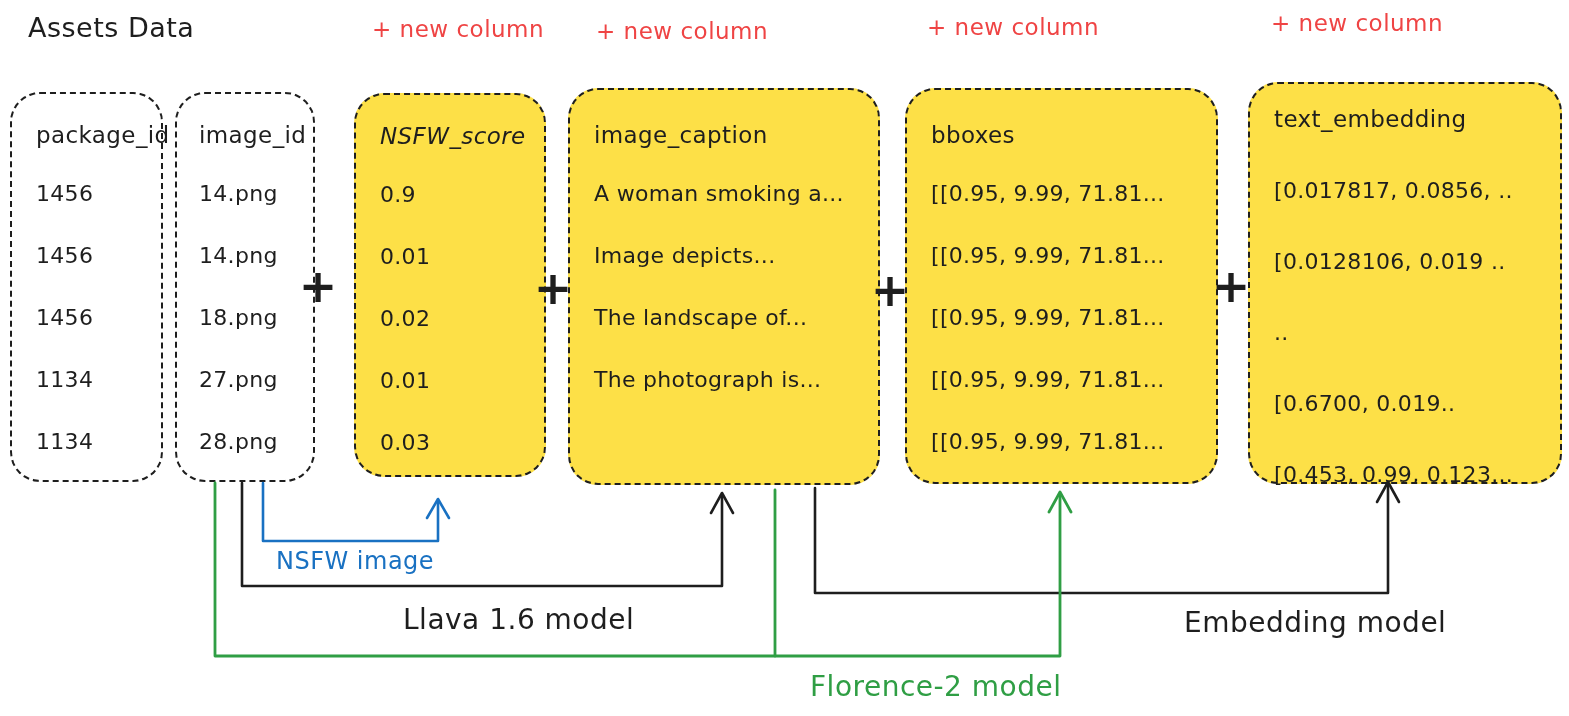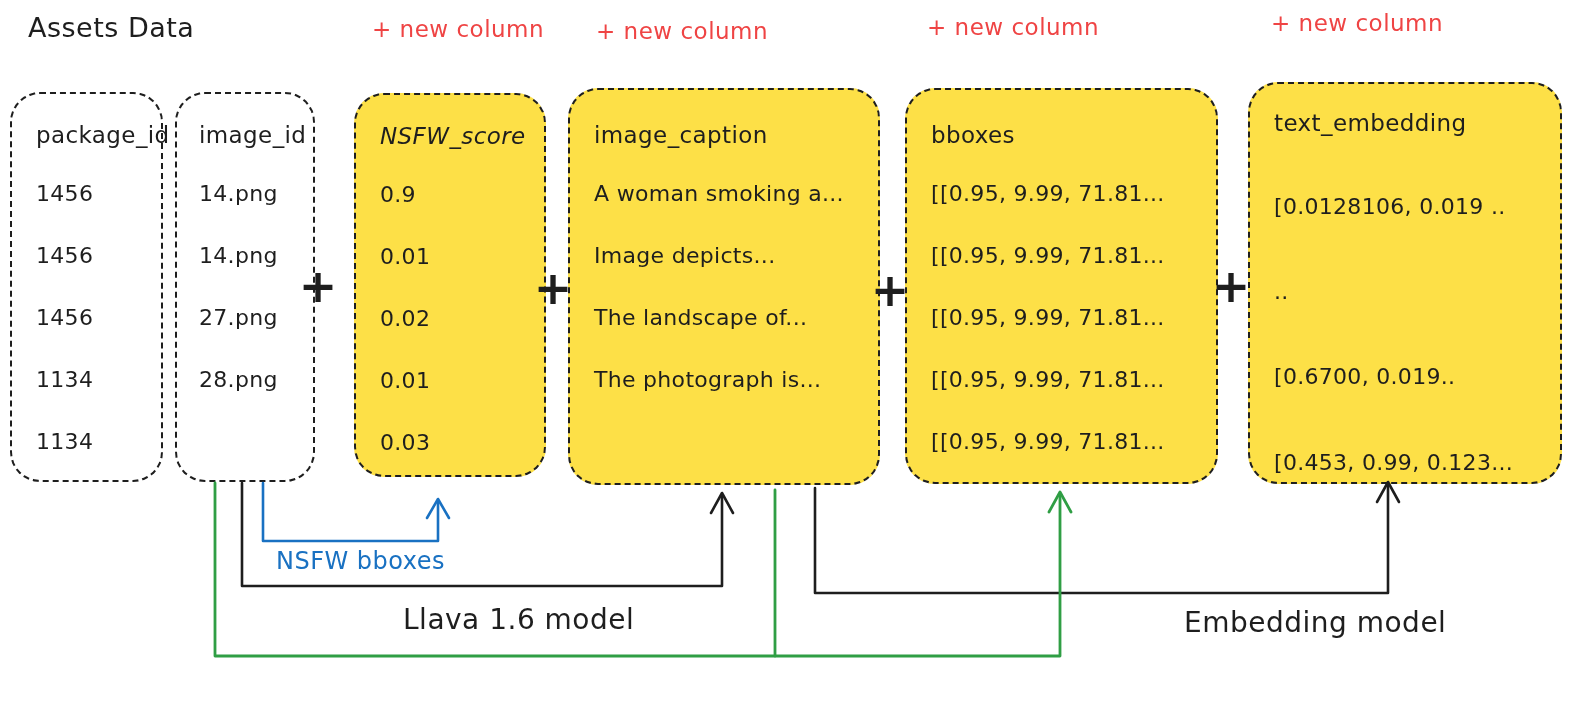--- a/index.html
+++ b/index.html
@@ -103,20 +103,21 @@
       <div class="val">1134</div>
       <div class="val">1134</div>
     </div>
   </div>
 
   <div class="col-box" style="left:175px; top:92px; width:140px; height:390px;">
     <div class="box-content" style="padding-left:22px;">
       <div class="hdr">image_id</div>
       <div class="val">14.png</div>
       <div class="val">14.png</div>
+      <div class="val">18.png</div>
       <div class="val">27.png</div>
       <div class="val">28.png</div>
     </div>
   </div>
 
   <div class="col-box tinted" style="left:354px; top:93px; width:192px; height:384px;">
     <div class="box-content">
       <div class="hdr slanted">NSFW_score</div>
       <div class="val">0.9</div>
       <div class="val">0.01</div>
@@ -143,20 +144,21 @@
       <div class="val">[[0.95, 9.99, 71.81...</div>
       <div class="val">[[0.95, 9.99, 71.81...</div>
       <div class="val">[[0.95, 9.99, 71.81...</div>
       <div class="val">[[0.95, 9.99, 71.81...</div>
     </div>
   </div>
 
   <div class="col-box tinted" style="left:1248px; top:82px; width:314px; height:402px;">
     <div class="box-content" style="padding-top:22px;gap:46px;">
       <div class="hdr">text_embedding</div>
+      <div class="val">[0.017817, 0.0856, ..</div>
       <div class="val">[0.0128106, 0.019 ..</div>
       <div class="val">..</div>
       <div class="val">[0.6700, 0.019..</div>
       <div class="val">[0.453, 0.99, 0.123...</div>
     </div>
   </div>
 
   <div class="plus" style="left:318px; top:288px;">+</div>
   <div class="plus" style="left:553px; top:290px;">+</div>
   <div class="plus" style="left:890px; top:292px;">+</div>
@@ -179,17 +181,18 @@
       <path d="M1377,502 L1388,482 L1399,502"></path>
     </g>
 
     <g stroke="#2f9e44" stroke-width="2.8" fill="none" stroke-linecap="round" stroke-linejoin="round">
       <path d="M215,483 L215,656 L1060,656 L1060,495"></path>
       <path d="M775,490 L775,656"></path>
       <path d="M1049,512 L1060,492 L1071,512"></path>
     </g>
   </svg>
 
-  <div class="model-label blue" style="left:276px; top:547px;">NSFW bboxes</div>
+  <div class="model-label blue" style="left:276px; top:547px;">NSFW image</div>
   <div class="model-label" style="left:403px; top:603px;">Llava 1.6 model</div>
   <div class="model-label" style="left:1184px; top:606px;">Embedding model</div>
+  <div class="model-label green" style="left:810px; top:670px;">Florence-2 model</div>
 
 </div>
 
 </body></html>

